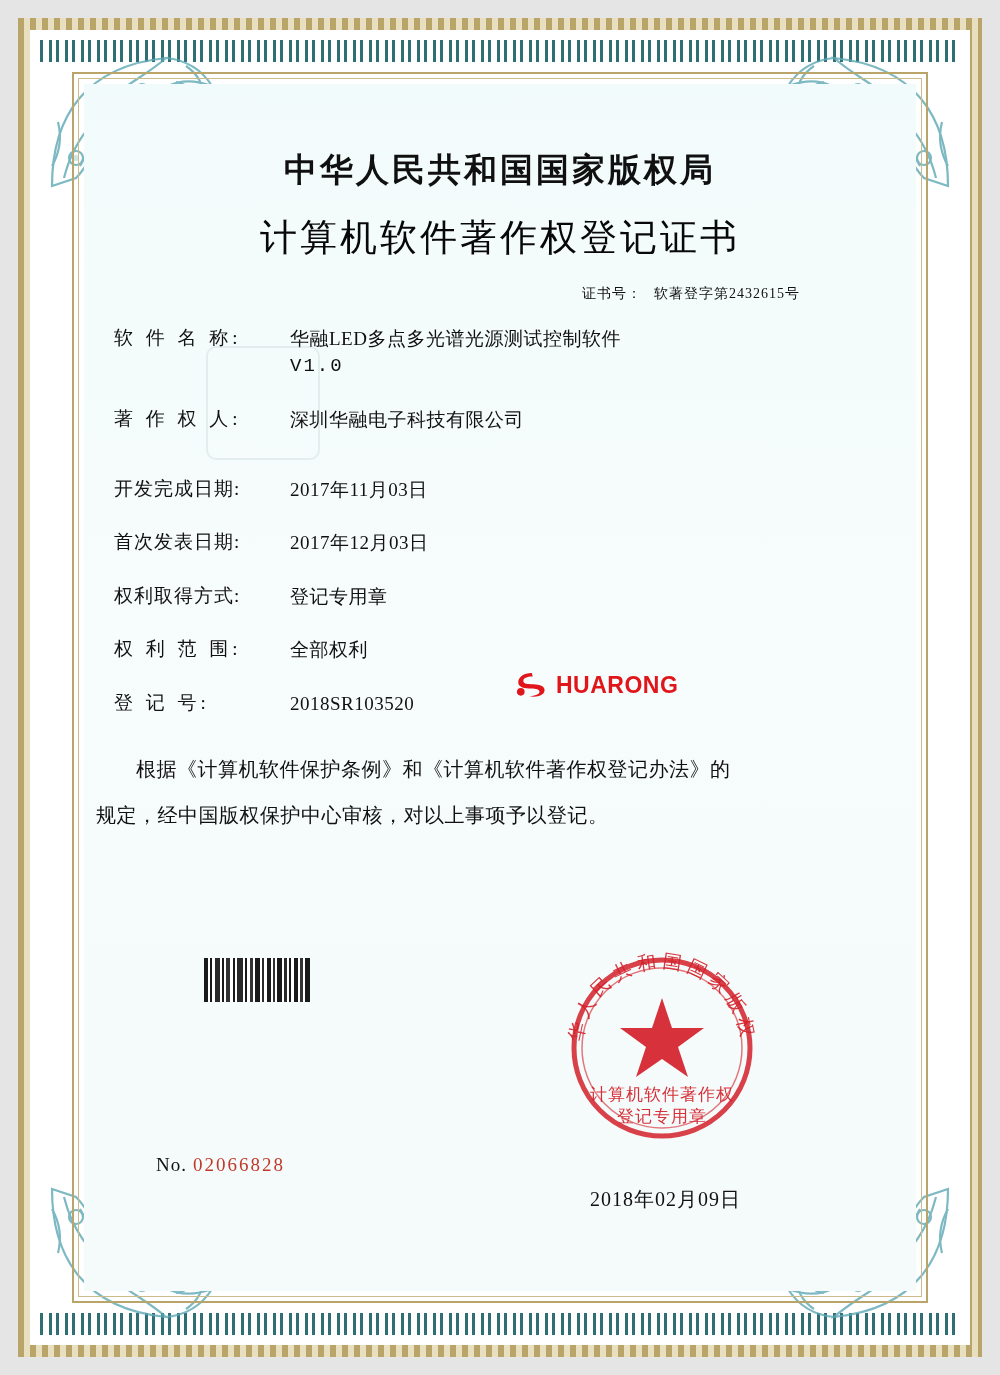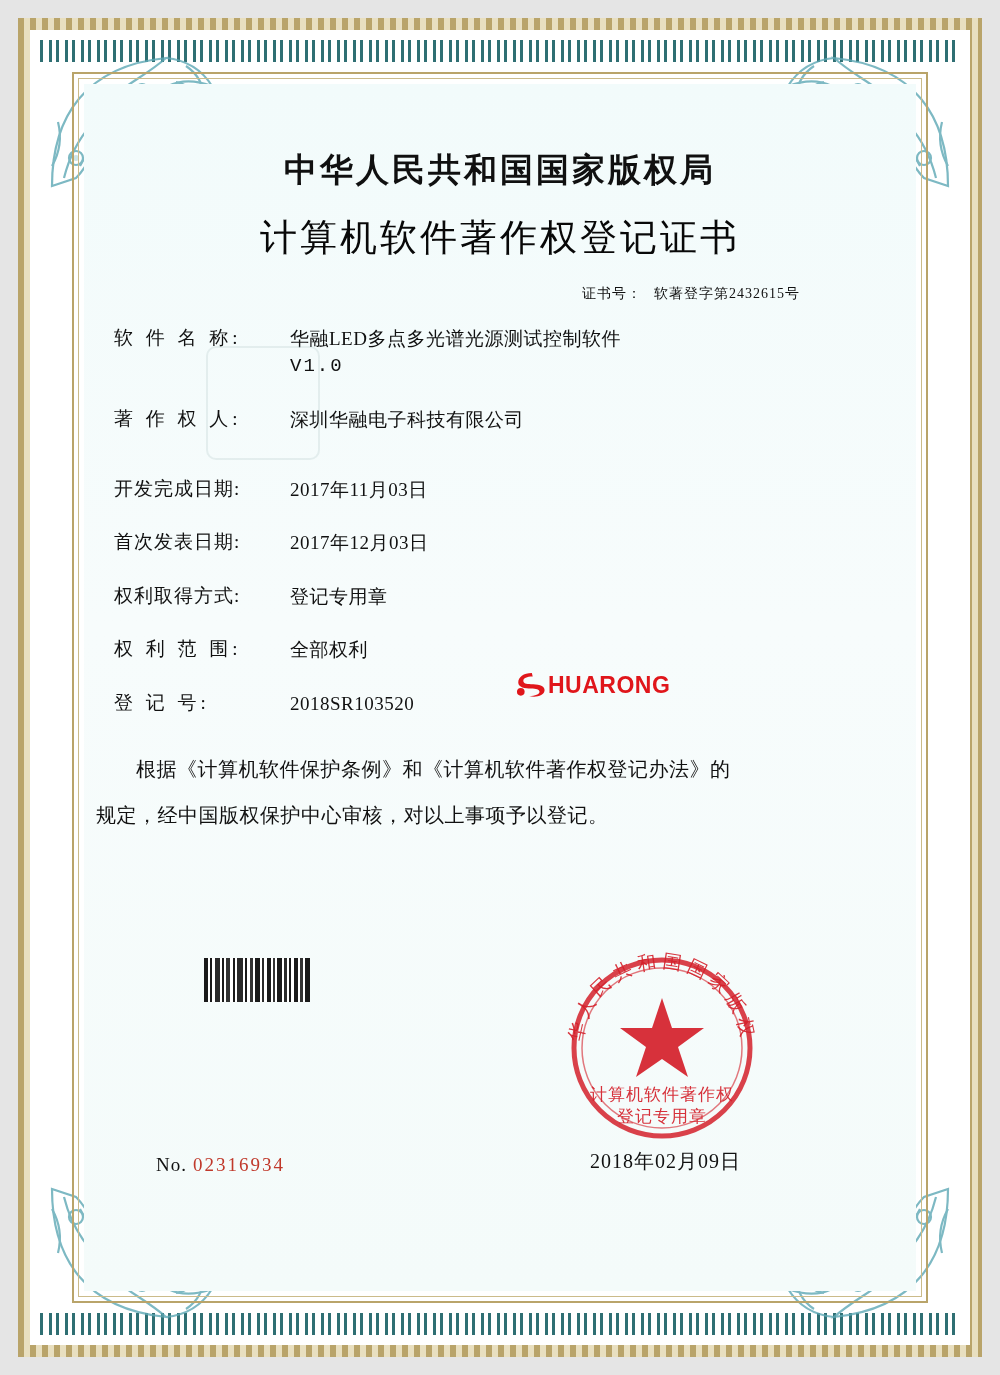--- a/index.html
+++ b/index.html
@@ -192,20 +192,21 @@
   .body-text p { margin: 0 0 6px 0; font-family: Liberation Mono, monospace; }
   .body-indent { text-indent: 40px; }
 
   
   .logo {
     position: absolute;
     left: 418px;
     top: 574px;
     display: flex;
     align-items: center;
+    gap: 8px;
   }
   .logo-mark {
     width: 34px;
     height: 30px;
   }
   .logo-text {
     font-family: "Liberation Sans", sans-serif;
     font-weight: bold;
     font-size: 23px;
     color: #e0161b;
@@ -244,21 +245,21 @@
   .serial .num {
     color: #c0392b;
     letter-spacing: 2px;
     margin-left: 6px;
     font-family: "Liberation Serif", serif;
   }
 
   .issue-date {
     position: absolute;
     left: 494px;
-    top: 1052px;
+    top: 1090px;
     font-size: 20px;
     color: #111;
     letter-spacing: 1px;
   }
 </style>
 </head>
 <body>
 
 <div class="page">
 
@@ -460,19 +461,19 @@
       <circle cx="104" cy="104" r="80" fill="none" stroke="#d4202a" stroke-width="1.5" opacity="0.6"></circle>
       <text font-family="DejaVu Serif, serif" font-size="19" fill="#d4202a" letter-spacing="5" opacity="0.9">
         <textPath href="#sealArc" startOffset="50%" text-anchor="middle">中华人民共和国国家版权局</textPath>
       </text>
       <polygon points="104,54 114,84 146,84 120,103 130,133 104,115 78,133 88,103 62,84 94,84" fill="#d4202a" opacity="0.92"></polygon>
       <text x="104" y="156" text-anchor="middle" font-family="DejaVu Serif, serif" font-size="17" fill="#d4202a" opacity="0.92" letter-spacing="1">计算机软件著作权</text>
       <text x="104" y="178" text-anchor="middle" font-family="DejaVu Serif, serif" font-size="17" fill="#d4202a" opacity="0.92" letter-spacing="1">登记专用章</text>
     </svg>
 
     <div class="serial">
-      <span>No.</span><span class="num">02316934</span>
+      <span>No.</span><span class="num">02066828</span>
     </div>
 
     <div class="issue-date">2018年02月09日</div>
 
   </div>
 </div>
 
 </body></html>

